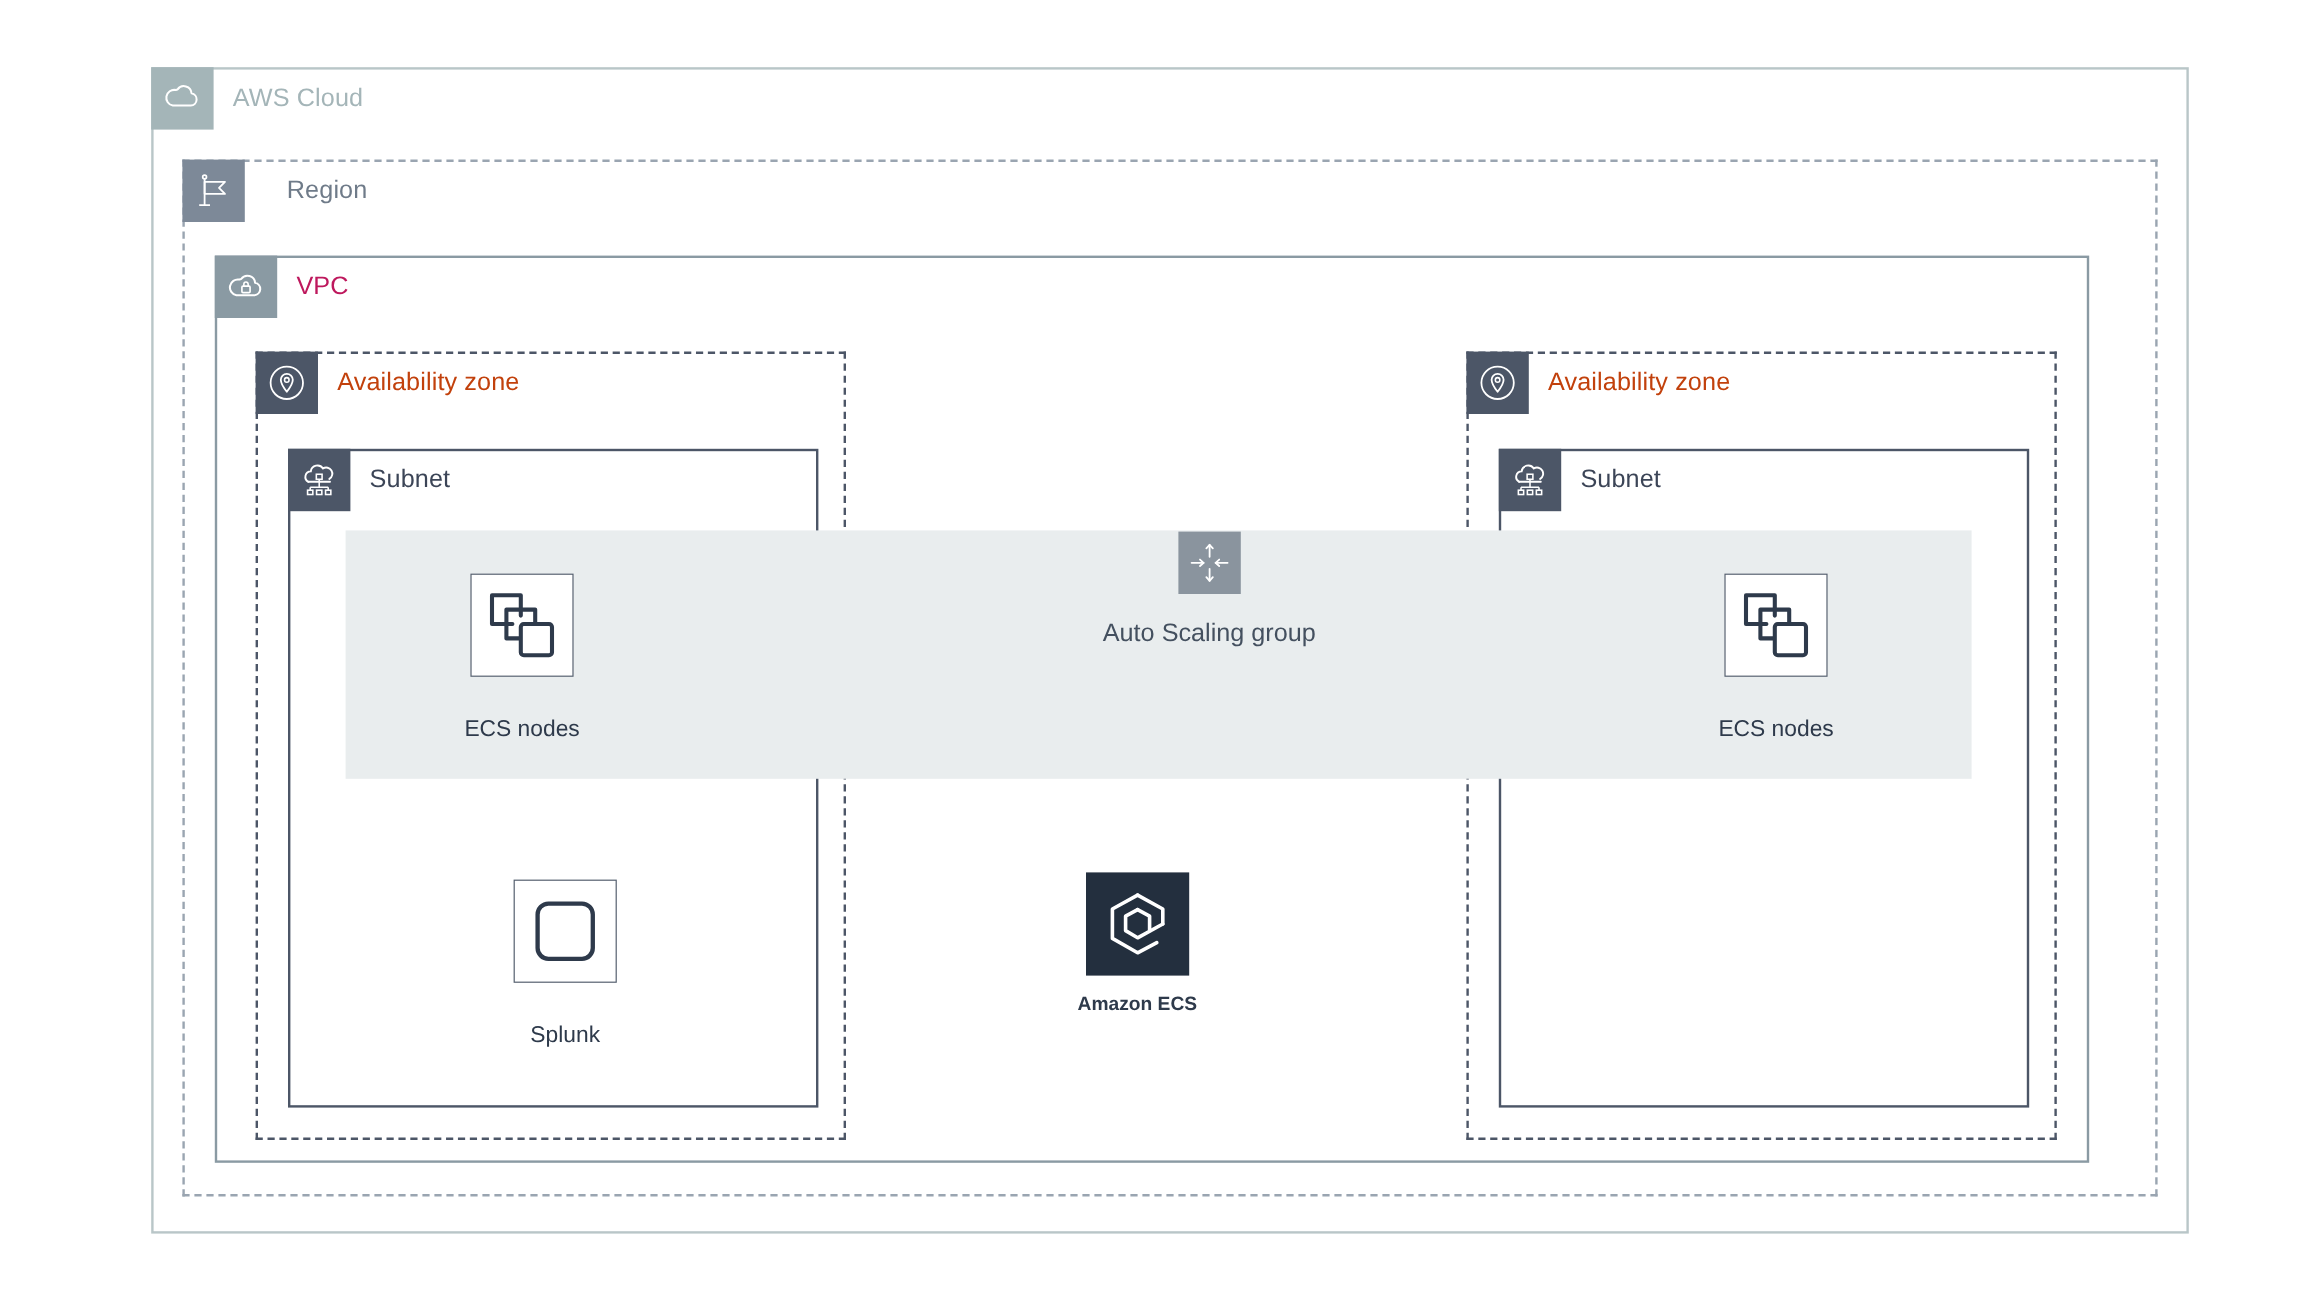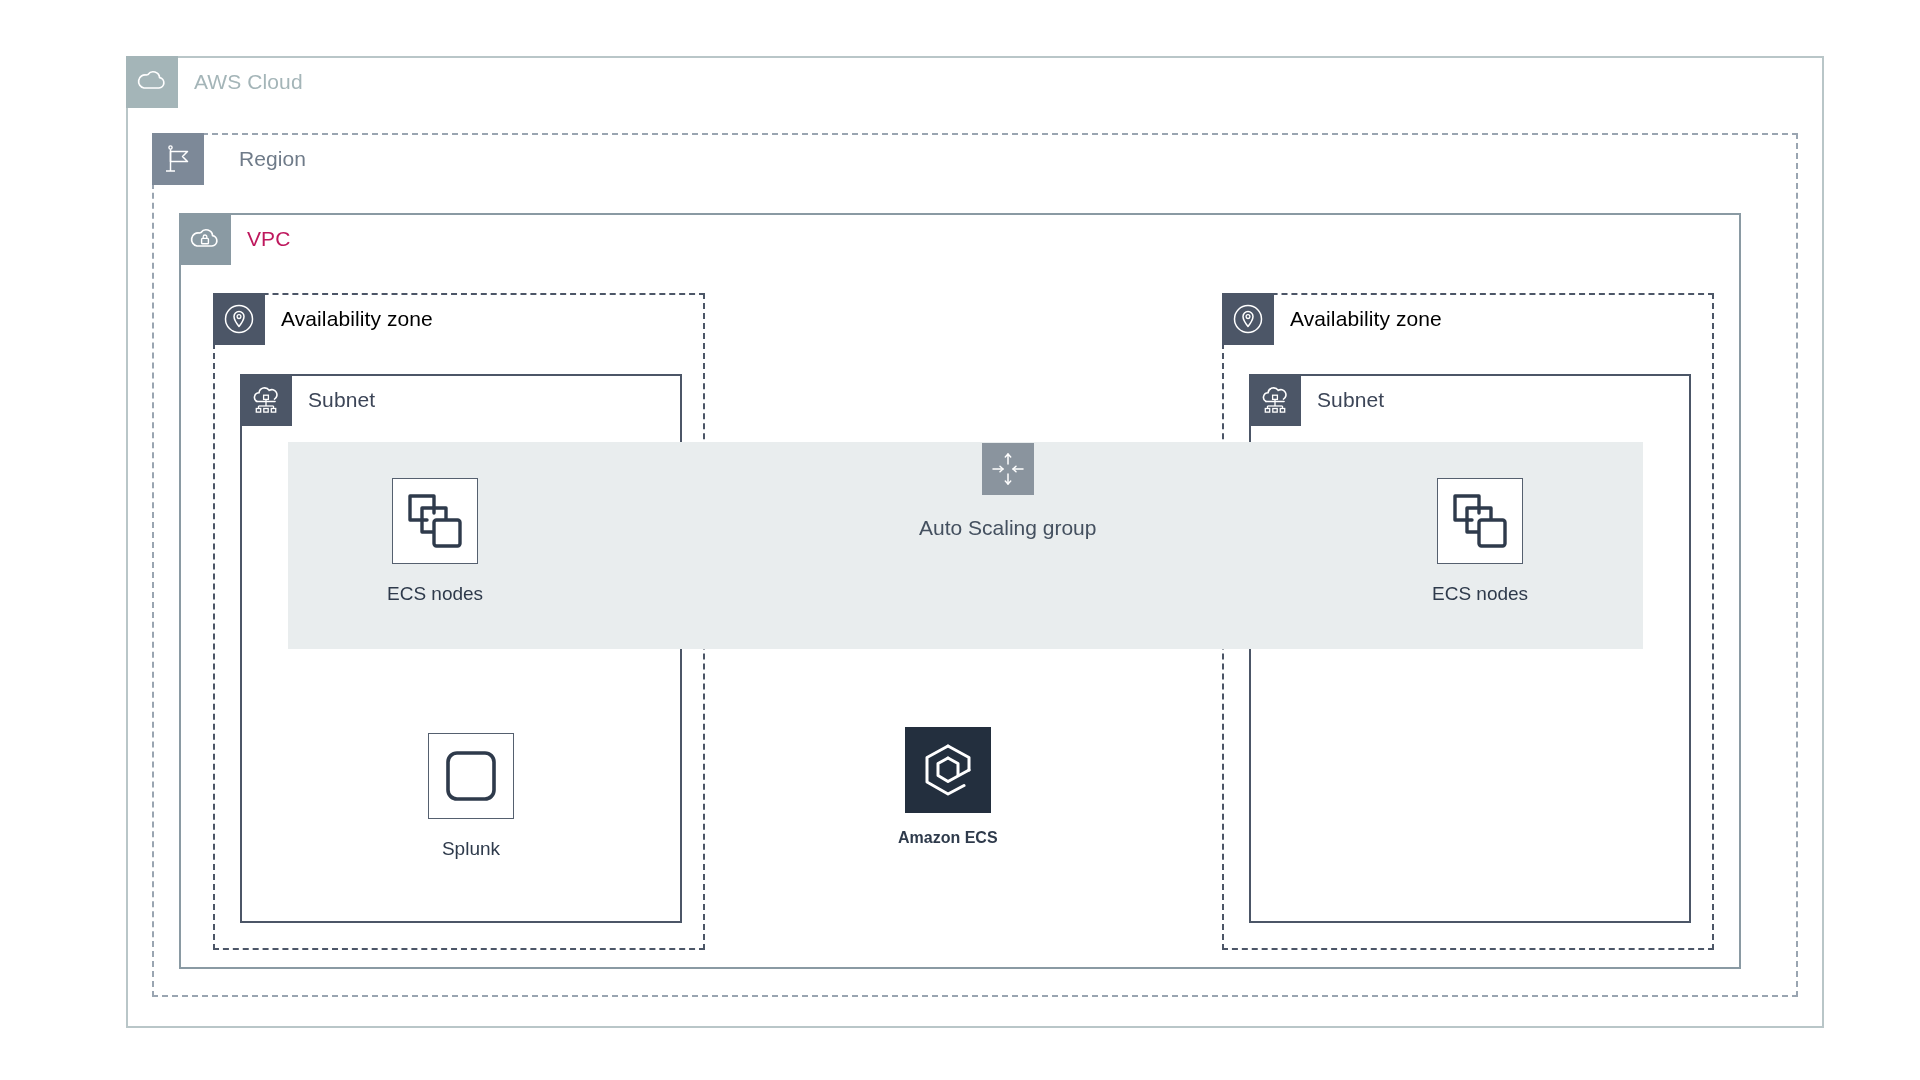--- a/index.html
+++ b/index.html
@@ -93,21 +93,21 @@
     top: 293px;
     height: 657px;
     border: 2px dashed #4c5667;
   }
   #az-left  { left: 213px;  width: 492px; }
   #az-right { left: 1222px; width: 492px; }
   .az-label { top: 293px; }
   #az-left-label  { left: 213px; }
   #az-right-label { left: 1222px; }
   .az-label .badge { background: #4c5667; }
-  .az-label .group-title { color: #000000; }
+  .az-label .group-title { color: #c2410c; }
 
   
   .subnet {
     top: 374px;
     height: 549px;
     border: 2px solid #4c5667;
   }
   #subnet-left  { left: 240px;  width: 442px; }
   #subnet-right { left: 1249px; width: 442px; }
   .subnet-label { top: 374px; }
@@ -138,21 +138,21 @@
     height: 86px;
     box-sizing: border-box;
     display: flex;
     align-items: center;
     justify-content: center;
     background: #ffffff;
   }
   .node-icon-box.thin  { border: 1px solid #55606f; }
   .node-icon-box.solid { border: none; background: #232f3e; }
   .node-label {
-    margin-top: 19px;
+    margin-top: 33px;
     font-size: 19px;
     color: #2e3a4b;
     white-space: nowrap;
   }
   .node-label.bold { font-weight: bold; font-size: 16px; margin-top: 16px; }
 
   
   #ecs-nodes-left  { left: 387px;  top: 478px; }
   #ecs-nodes-right { left: 1432px; top: 478px; }
   #splunk-node     { left: 388px;  top: 733px; padding-left: 40px; }

